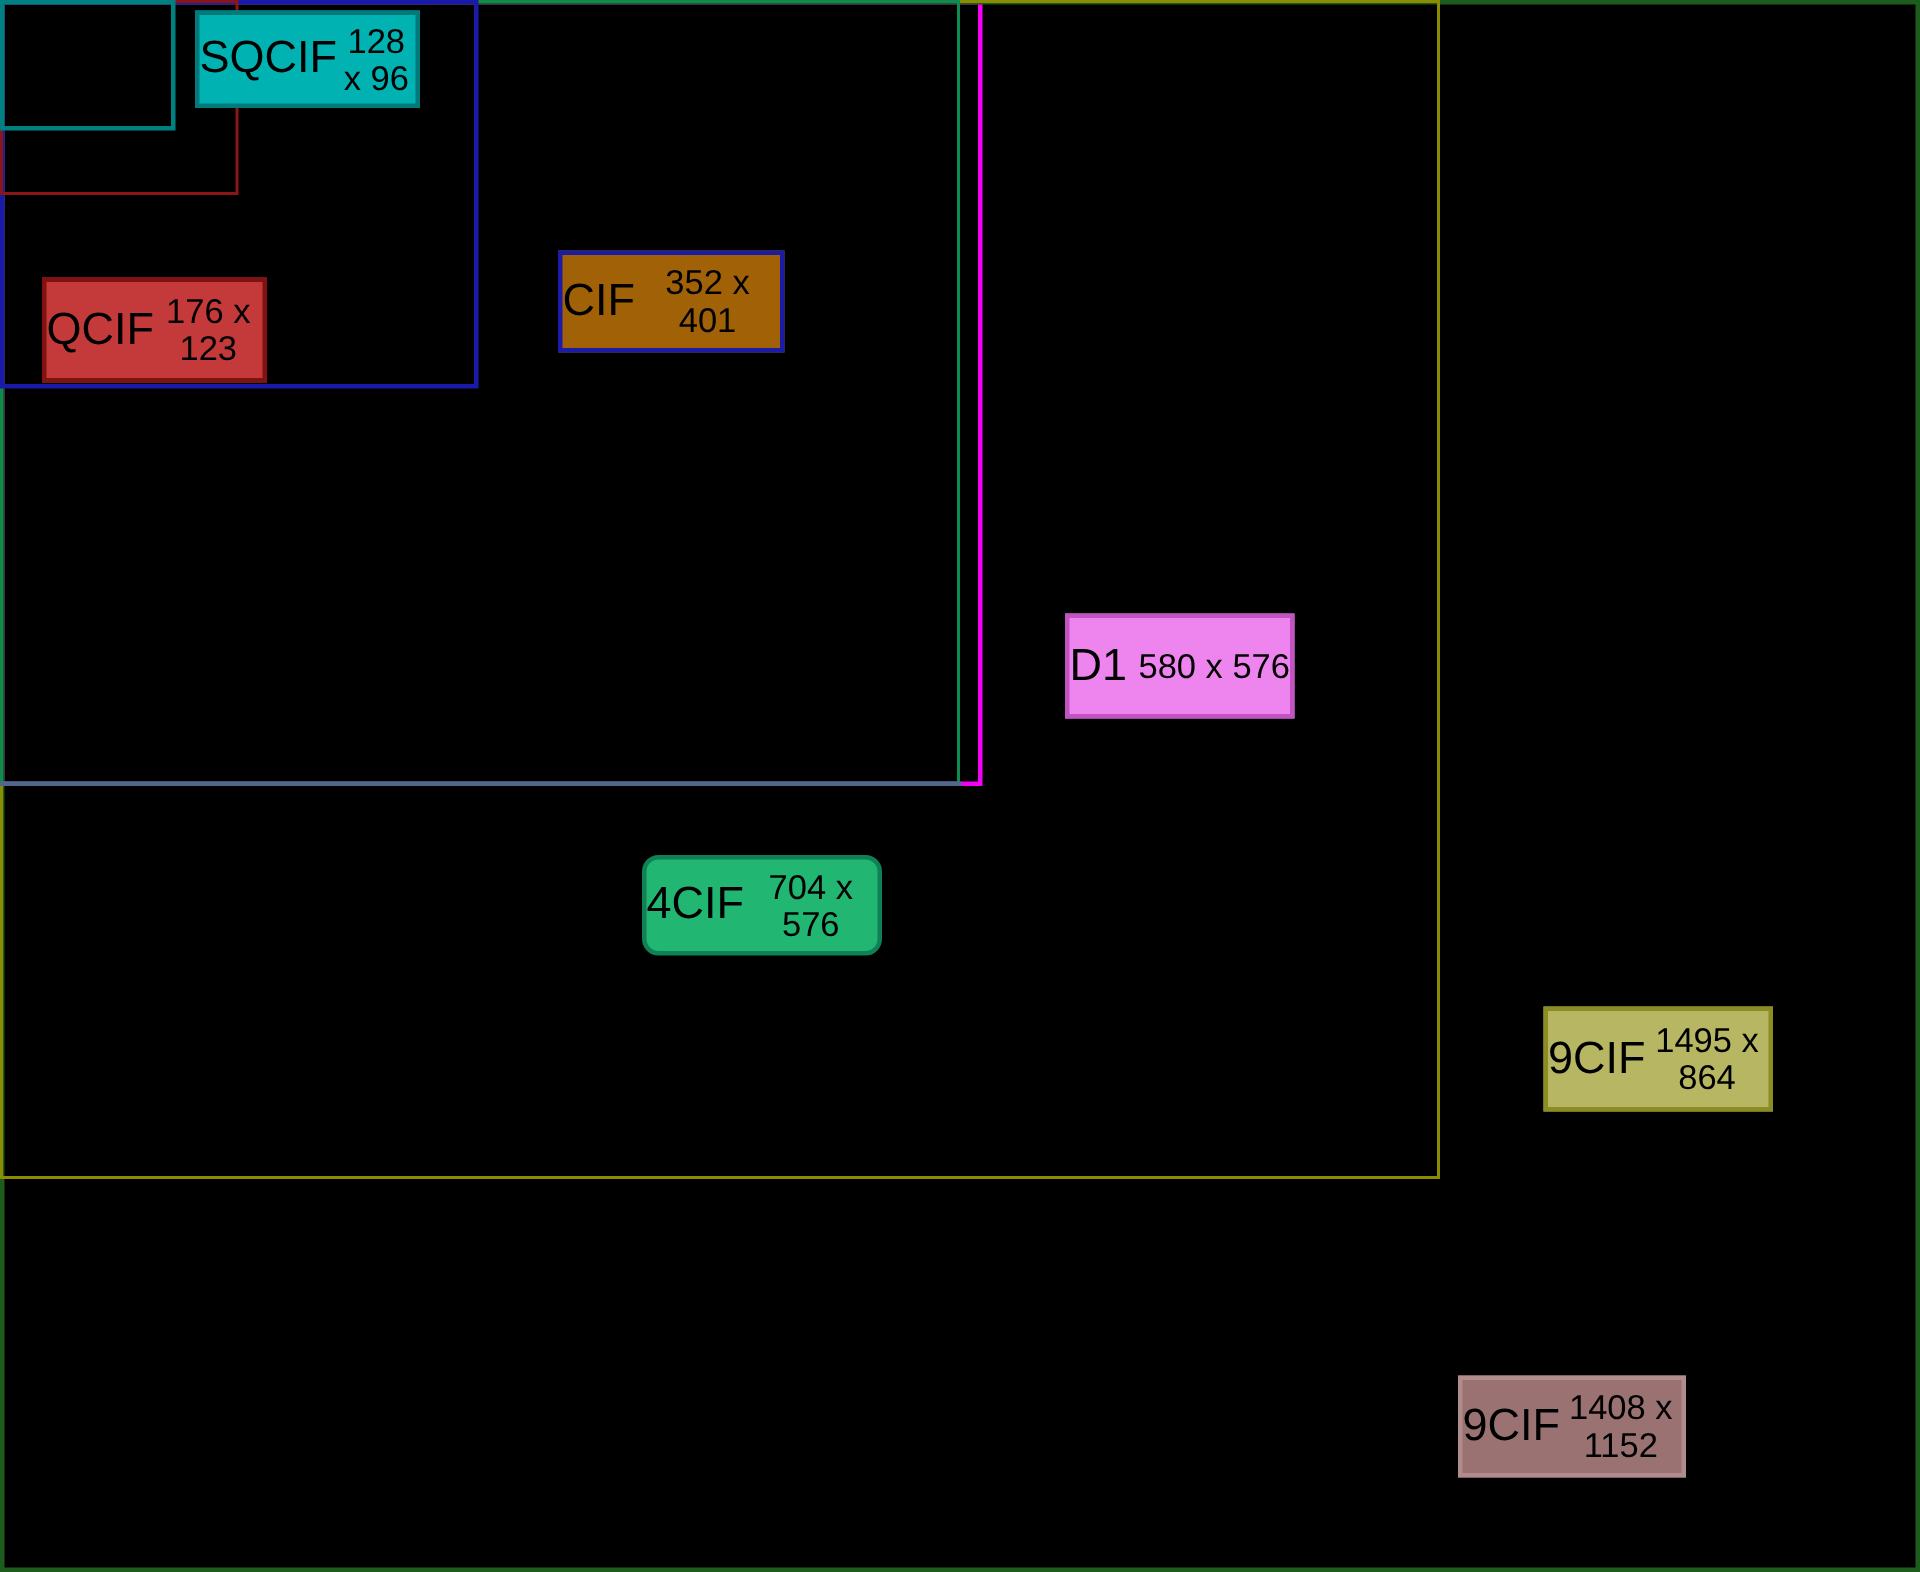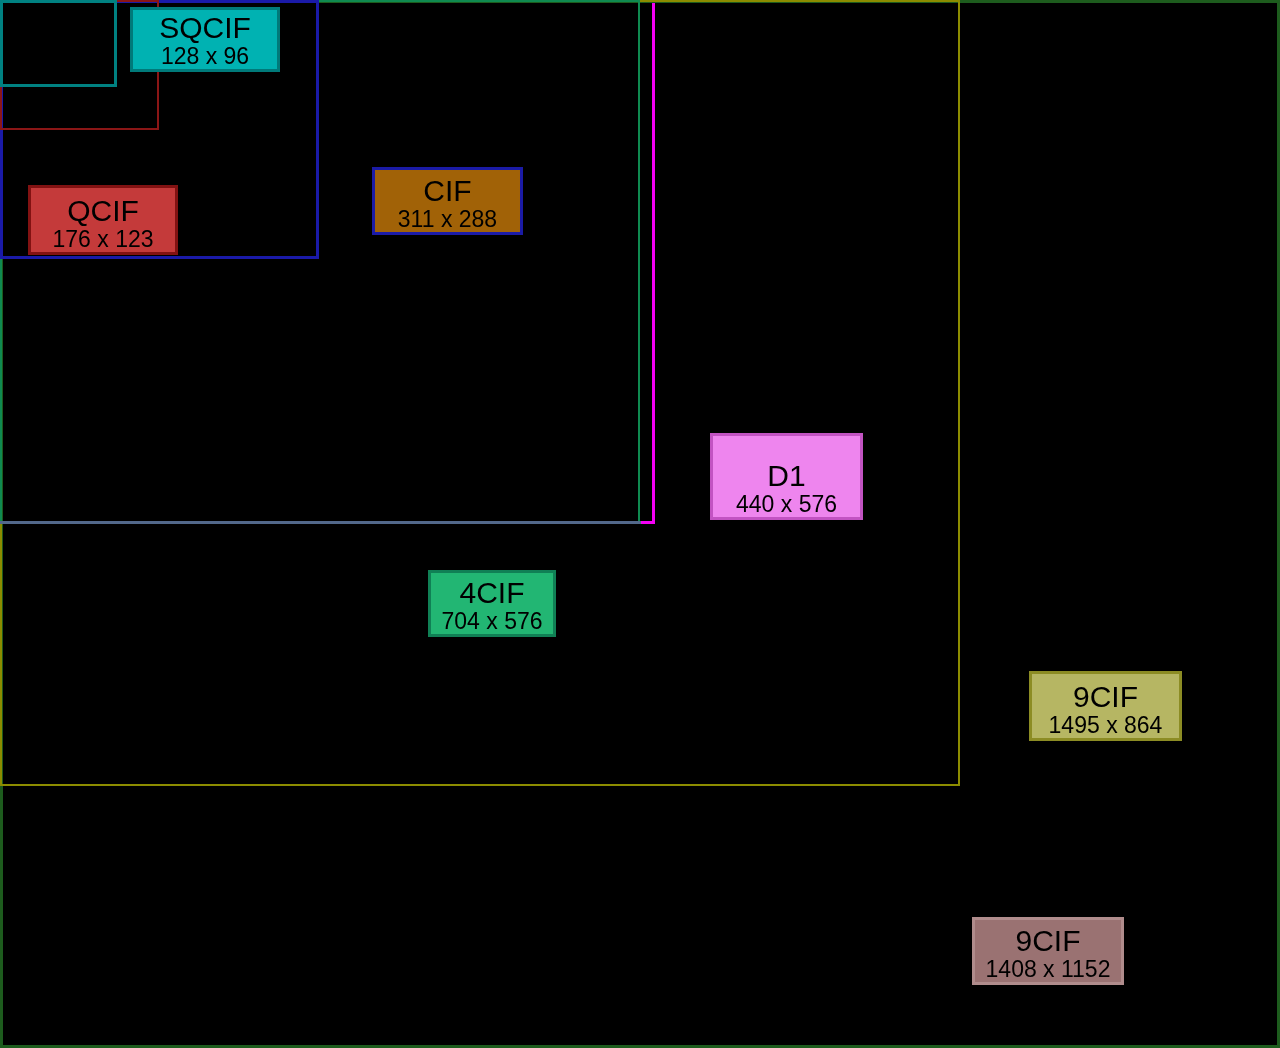--- a/index.html
+++ b/index.html
@@ -26,34 +26,34 @@
   .r-sqcif{left:0;top:0;width:117px;height:87px;border-width:3px;}
   .blend-line{
     position:absolute;left:0;top:521px;width:641px;height:3px;
   }
   
   .label-box{
     position:absolute;
     box-sizing:border-box;
     border:3px solid;
     display:flex;
-    flex-direction:column;
+    flex-direction:row;
     align-items:center;
-    justify-content:flex-end;
+    justify-content:space-between;
     color:#000;
     text-align:center;
     line-height:1.08;
   }
   .label-box .t1{font-size:30px;}
   .label-box .t2{font-size:23px;}
   .lb-sqcif{left:130px;top:7px;  width:150px;height:65px;}
   .lb-qcif {left:28px; top:185px;width:150px;height:70px;}
   .lb-cif  {left:372px;top:167px;width:151px;height:68px;}
-  .lb-d1   {left:710px;top:433px;width:153px;height:87px;}
-  .lb-4cif {left:428px;top:570px;width:128px;height:67px;}
+  .lb-d1   {left:710px;top:409px;width:153px;height:70px;}
+  .lb-4cif {left:428px;top:570px;width:160px;height:67px;border-radius:11px;}
   .lb-9cif {left:1029px;top:671px;width:153px;height:70px;}
   .lb-16cif{left:972px;top:917px;width:152px;height:68px;}
 </style>
 </head>
 <body>
 
 <div class="canvas">
 
   <div class="rect r-d1" style="border-color: rgb(244, 0, 244);"></div>
   <div class="rect r-outer" style="border-color: rgb(29, 92, 29);"></div>
@@ -70,26 +70,26 @@
     <div class="t2">128 x 96</div>
   </div>
 
   <div class="label-box lb-qcif" style="background-color: rgb(196, 58, 58); border-color: rgb(130, 18, 18);">
     <div class="t1">QCIF</div>
     <div class="t2">176 x 123</div>
   </div>
 
   <div class="label-box lb-cif" style="background-color: #a16207; border-color: rgb(27, 27, 166);">
     <div class="t1">CIF</div>
-    <div class="t2">311 x 288</div>
+    <div class="t2">352 x 401</div>
   </div>
 
   <div class="label-box lb-d1" style="background-color: rgb(238, 133, 238); border-color: rgb(194, 83, 194);">
     <div class="t1">D1</div>
-    <div class="t2">440 x 576</div>
+    <div class="t2">580 x 576</div>
   </div>
 
   <div class="label-box lb-4cif" style="background-color: rgb(34, 182, 115); border-color: rgb(16, 128, 85);">
     <div class="t1">4CIF</div>
     <div class="t2">704 x 576</div>
   </div>
 
   <div class="label-box lb-9cif" style="background-color: rgb(182, 182, 99); border-color: rgb(140, 140, 36);">
     <div class="t1">9CIF</div>
     <div class="t2">1495 x 864</div>

